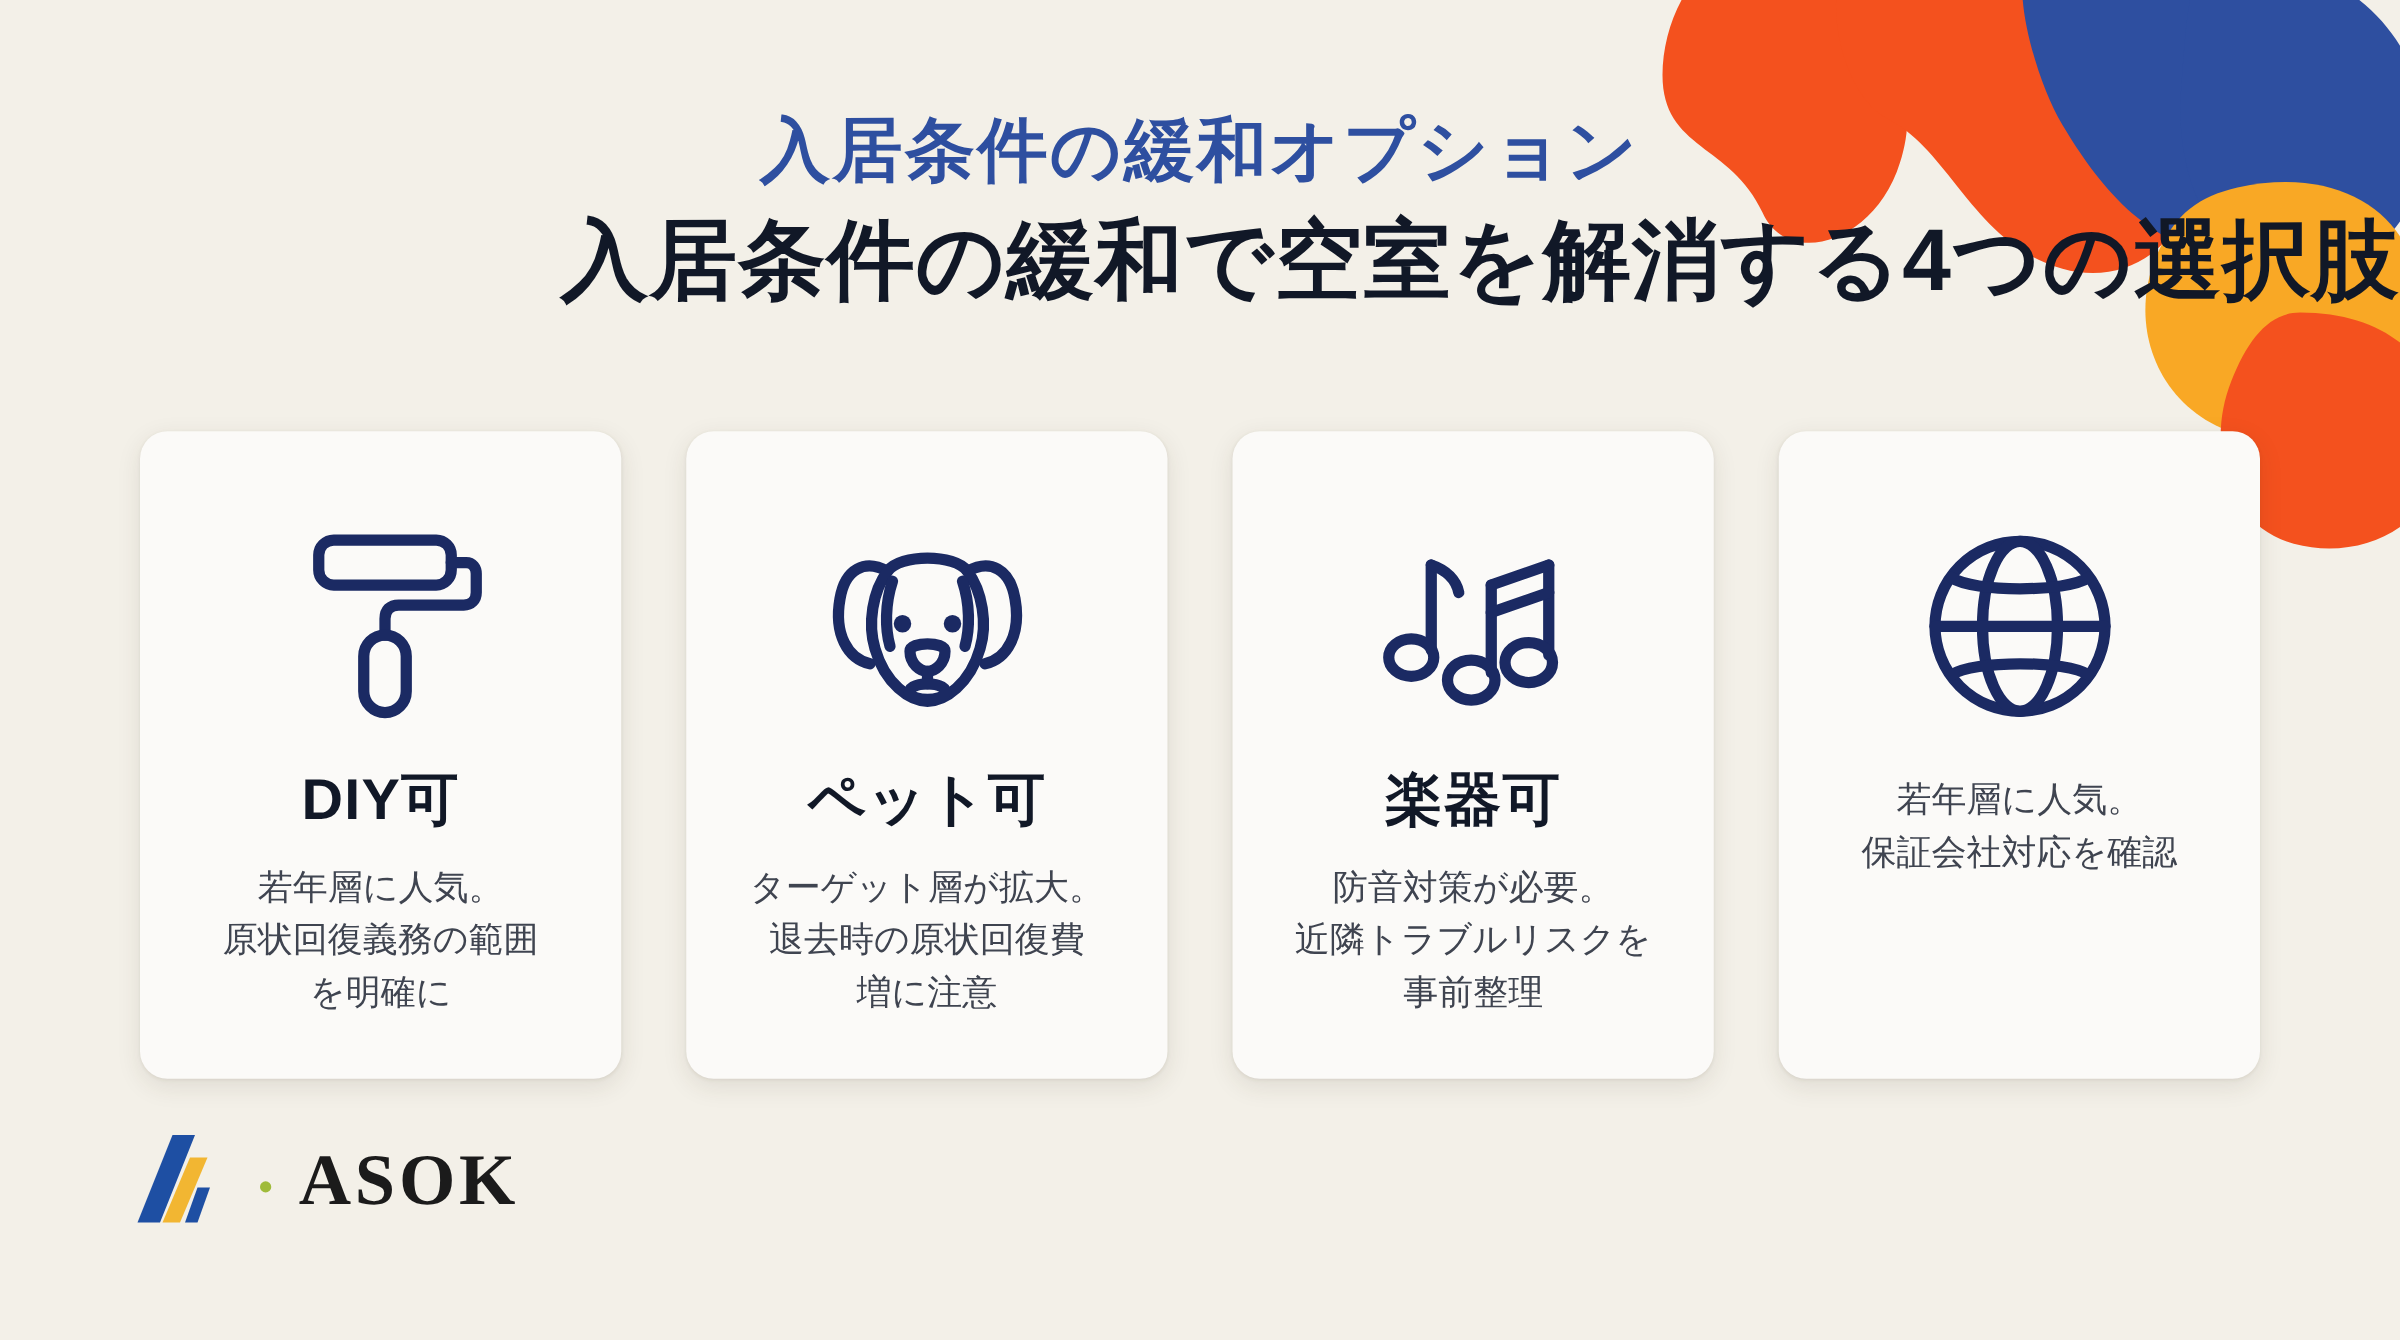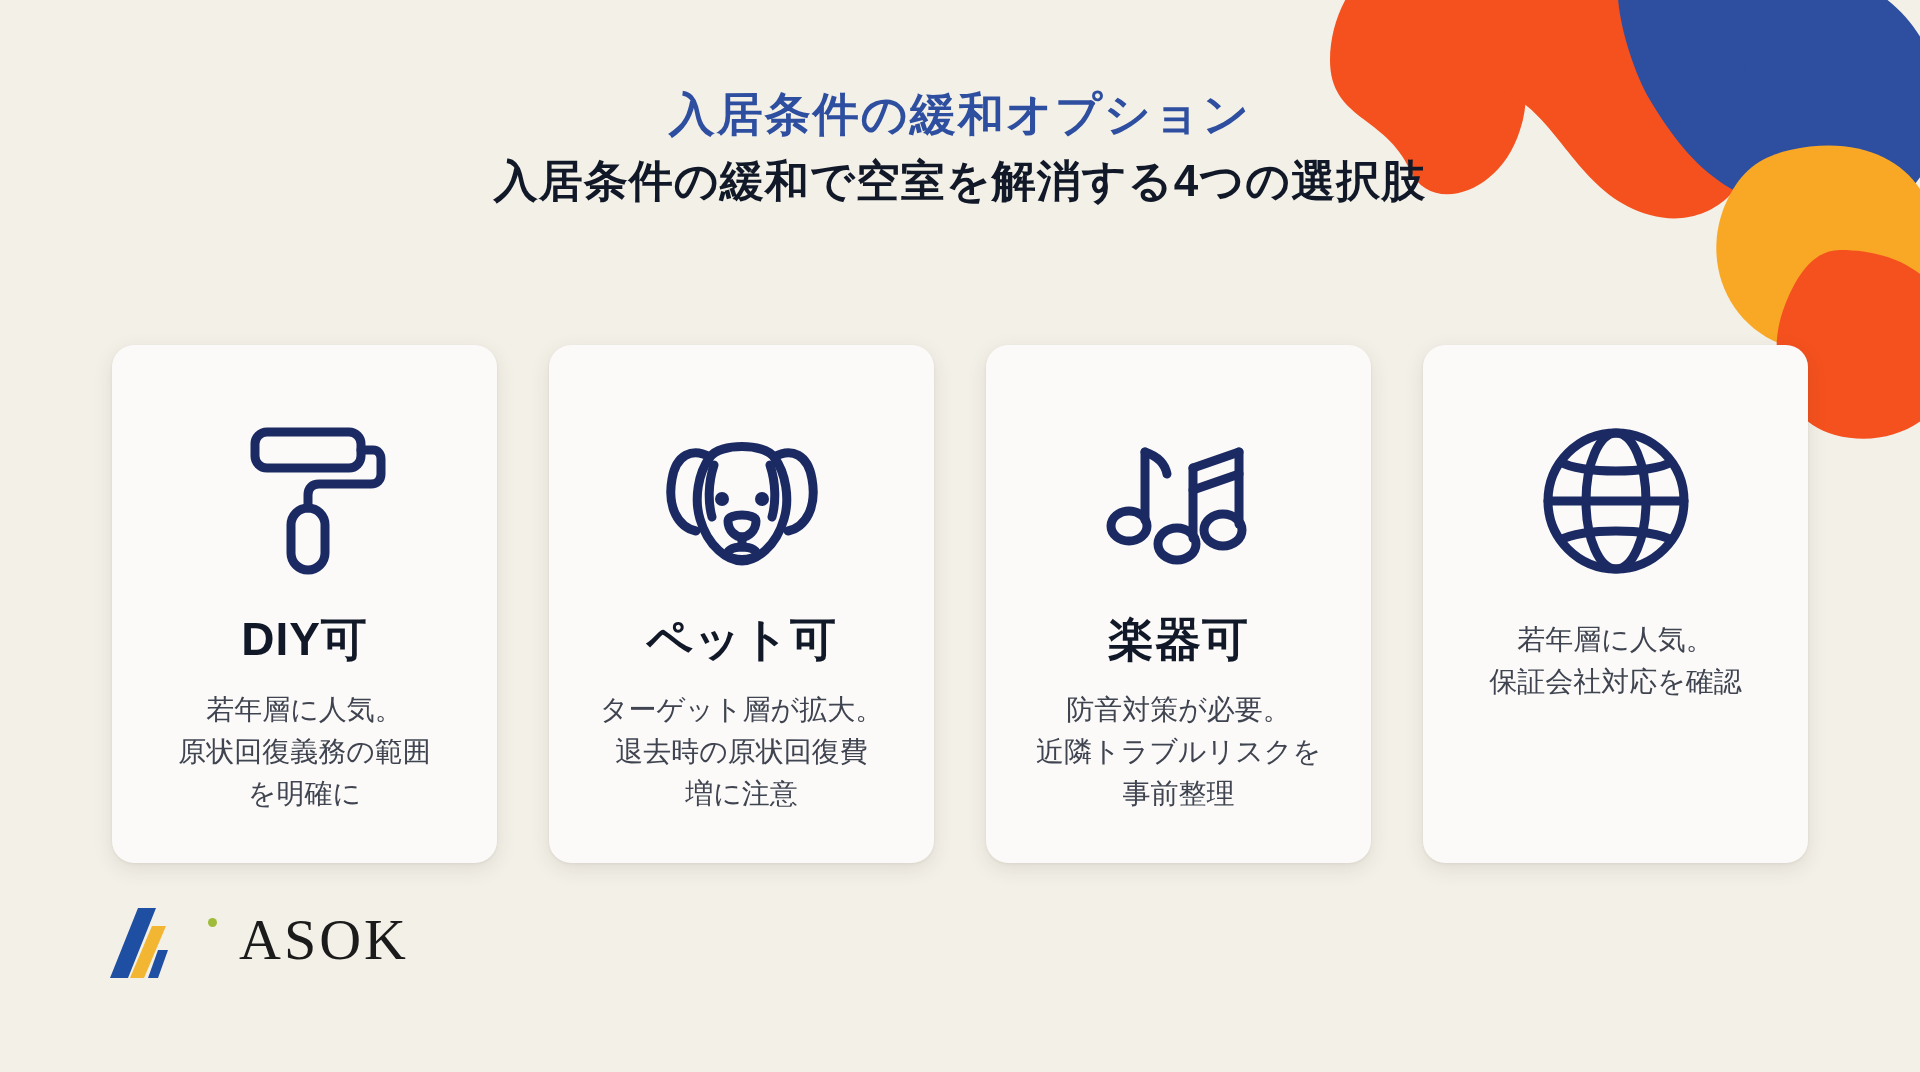--- a/index.html
+++ b/index.html
@@ -12,29 +12,30 @@
   }
 
   
   .deco { position:absolute; top:0; right:0; width:740px; height:440px; overflow:hidden; pointer-events:none; }
   .deco svg { display:block; }
 
   
   .header { position:absolute; top:0; left:0; width:1920px; text-align:center; }
   .eyebrow {
     margin-top:88px;
-    font-size:46px; font-weight:bold; letter-spacing:2px;
+    font-size:56px; font-weight:bold; letter-spacing:2px;
     color:#2e4fa0;
     line-height:1.15;
   }
   .headline {
     margin-top:14px;
-    font-size:44px; font-weight:bold; letter-spacing:1px;
+    font-size:70px; font-weight:bold; letter-spacing:1px;
     color:#111827;
     line-height:1.2;
+    text-align:right;
   }
 
   
   .cards {
     position:absolute;
     top:345px; left:0; width:1920px;
     display:flex; justify-content:center; gap:52px;
   }
   .card {
     width:385px; height:518px;
@@ -52,21 +53,21 @@
     margin-top:8px; letter-spacing:1px;
   }
   .card-desc {
     margin-top:18px;
     font-size:28px; line-height:1.5; color:#3f4450;
     text-align:center; padding:0 26px;
     white-space:pre-line;
   }
 
   
-  .logo { position:absolute; left:108px; bottom:92px; display:flex; align-items:flex-start; gap:22px; }
+  .logo { position:absolute; left:108px; bottom:92px; display:flex; align-items:center; gap:22px;font-weight:bold; }
   .logo-mark { width:82px; height:74px; }
   .logo-dot { width:9px; height:9px; border-radius:50%; background:#9fbb3a; margin-left:-4px; margin-top:12px; }
   .logo-text {
     font-family:"Liberation Serif", serif;
     font-size:58px; letter-spacing:3px; color:#1b1b1b;
   }
 </style>
 </head>
 <body>
 

